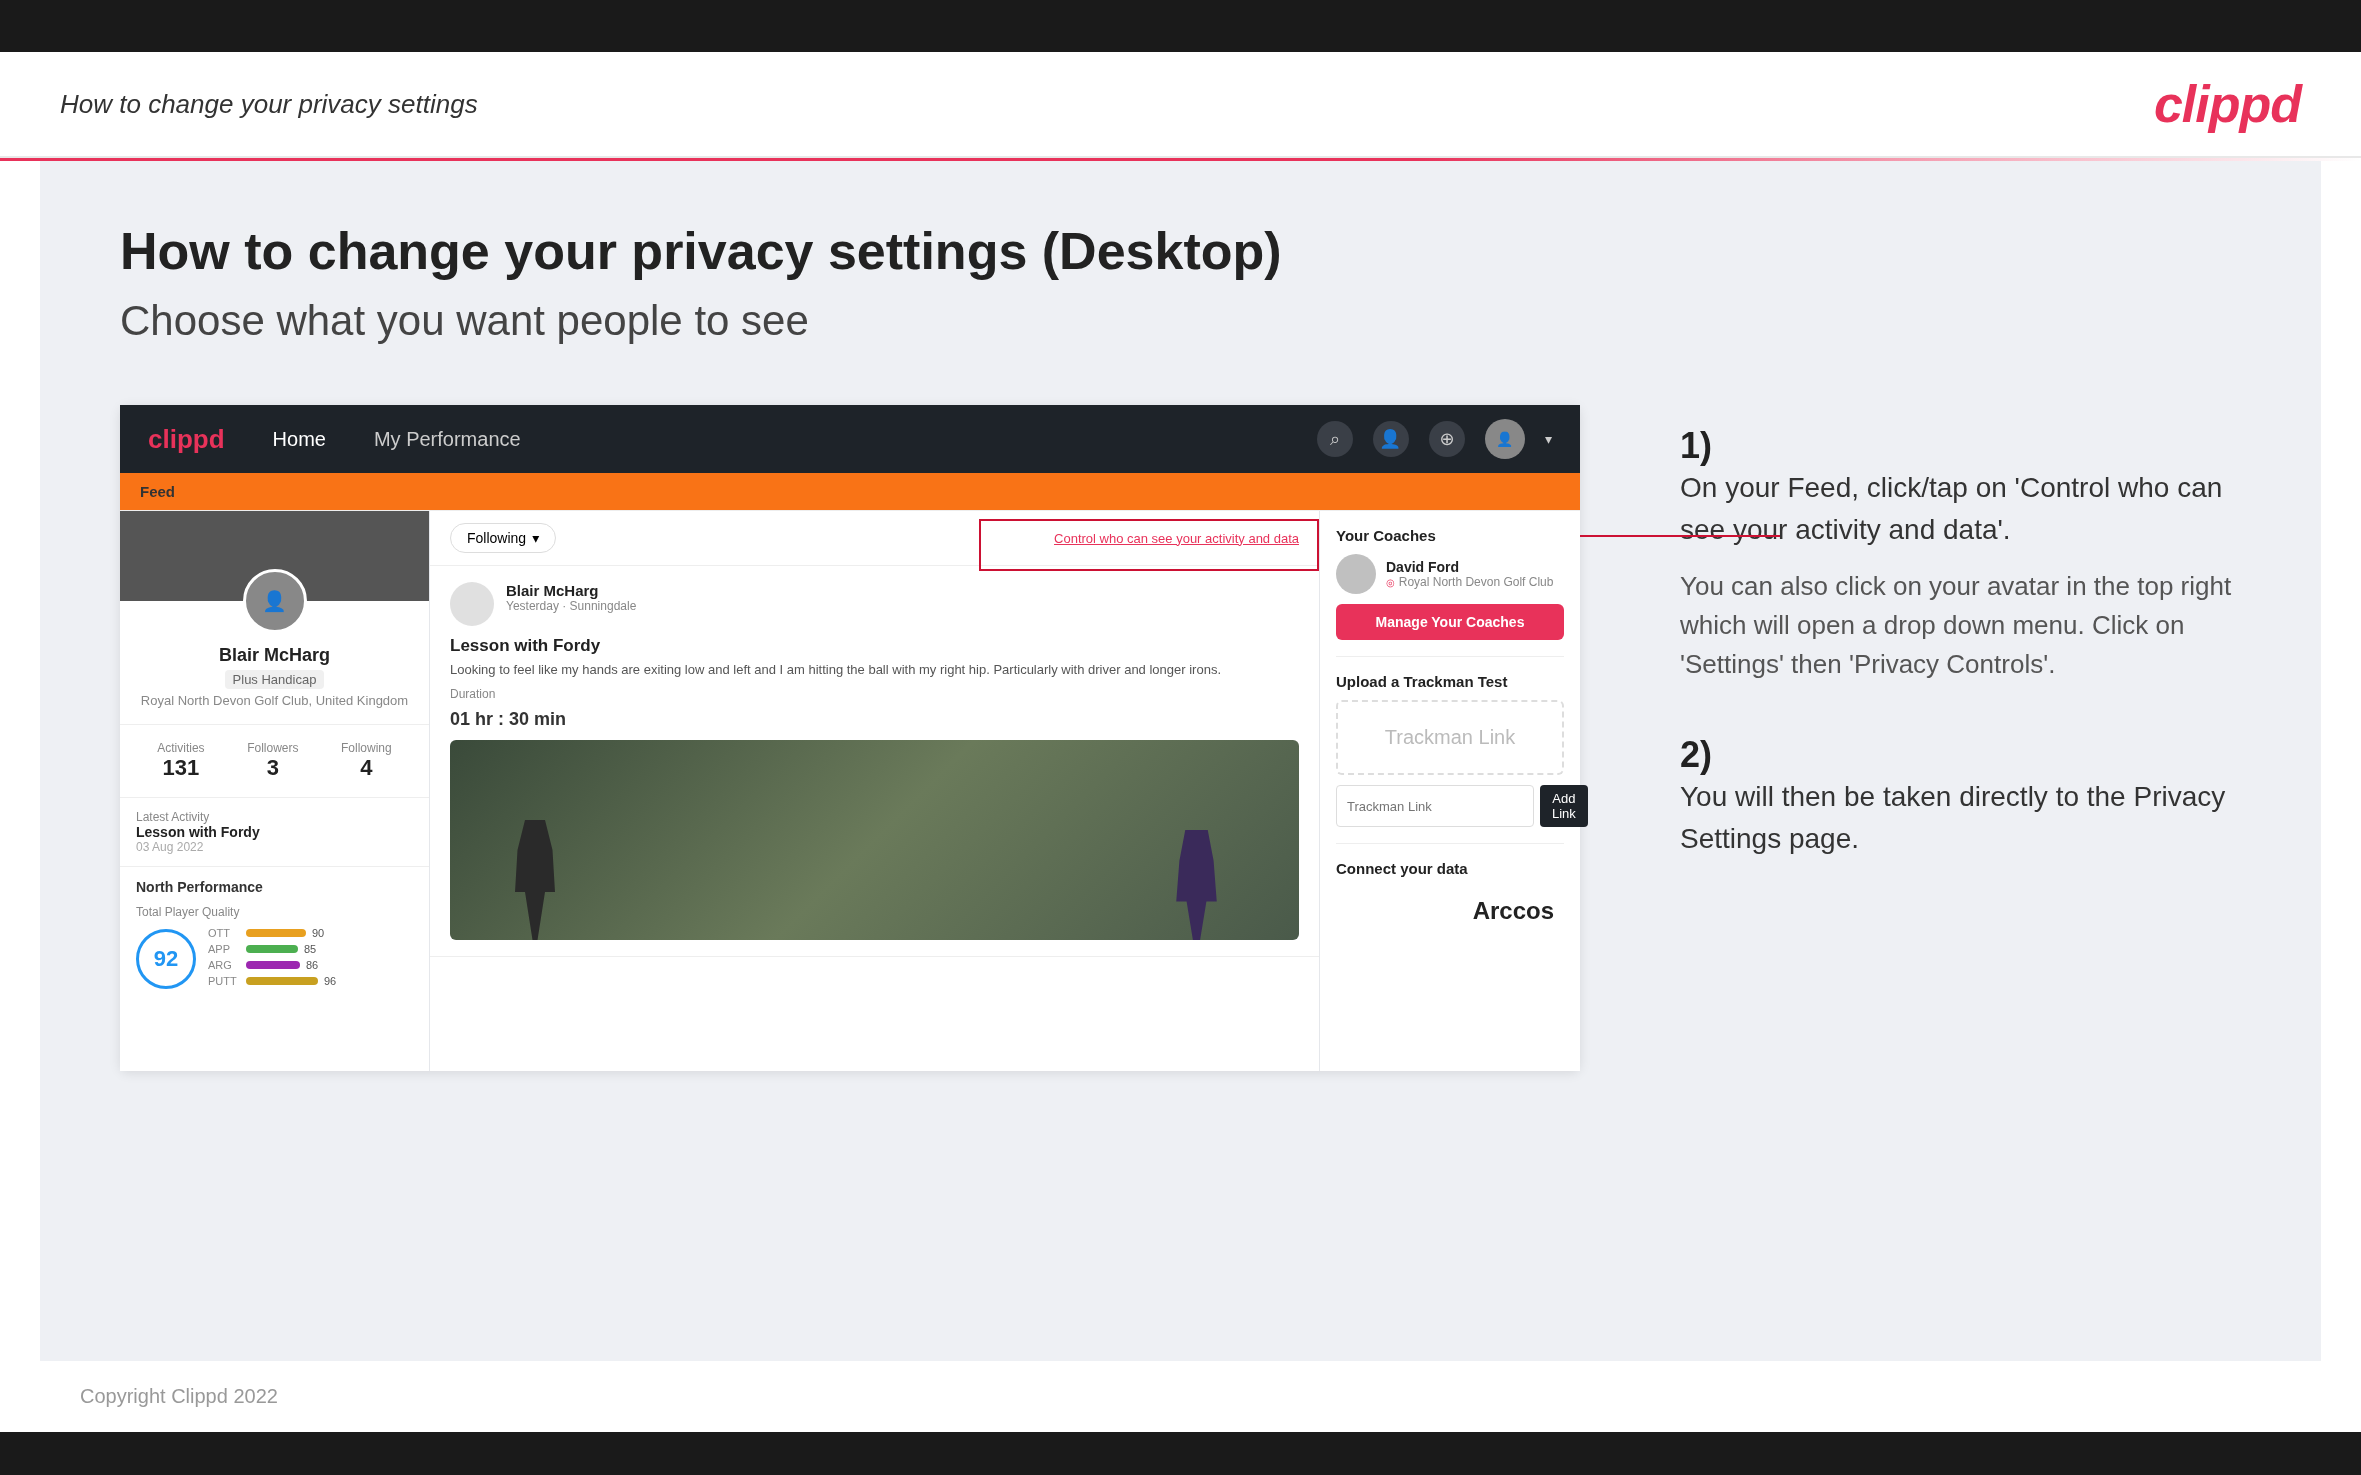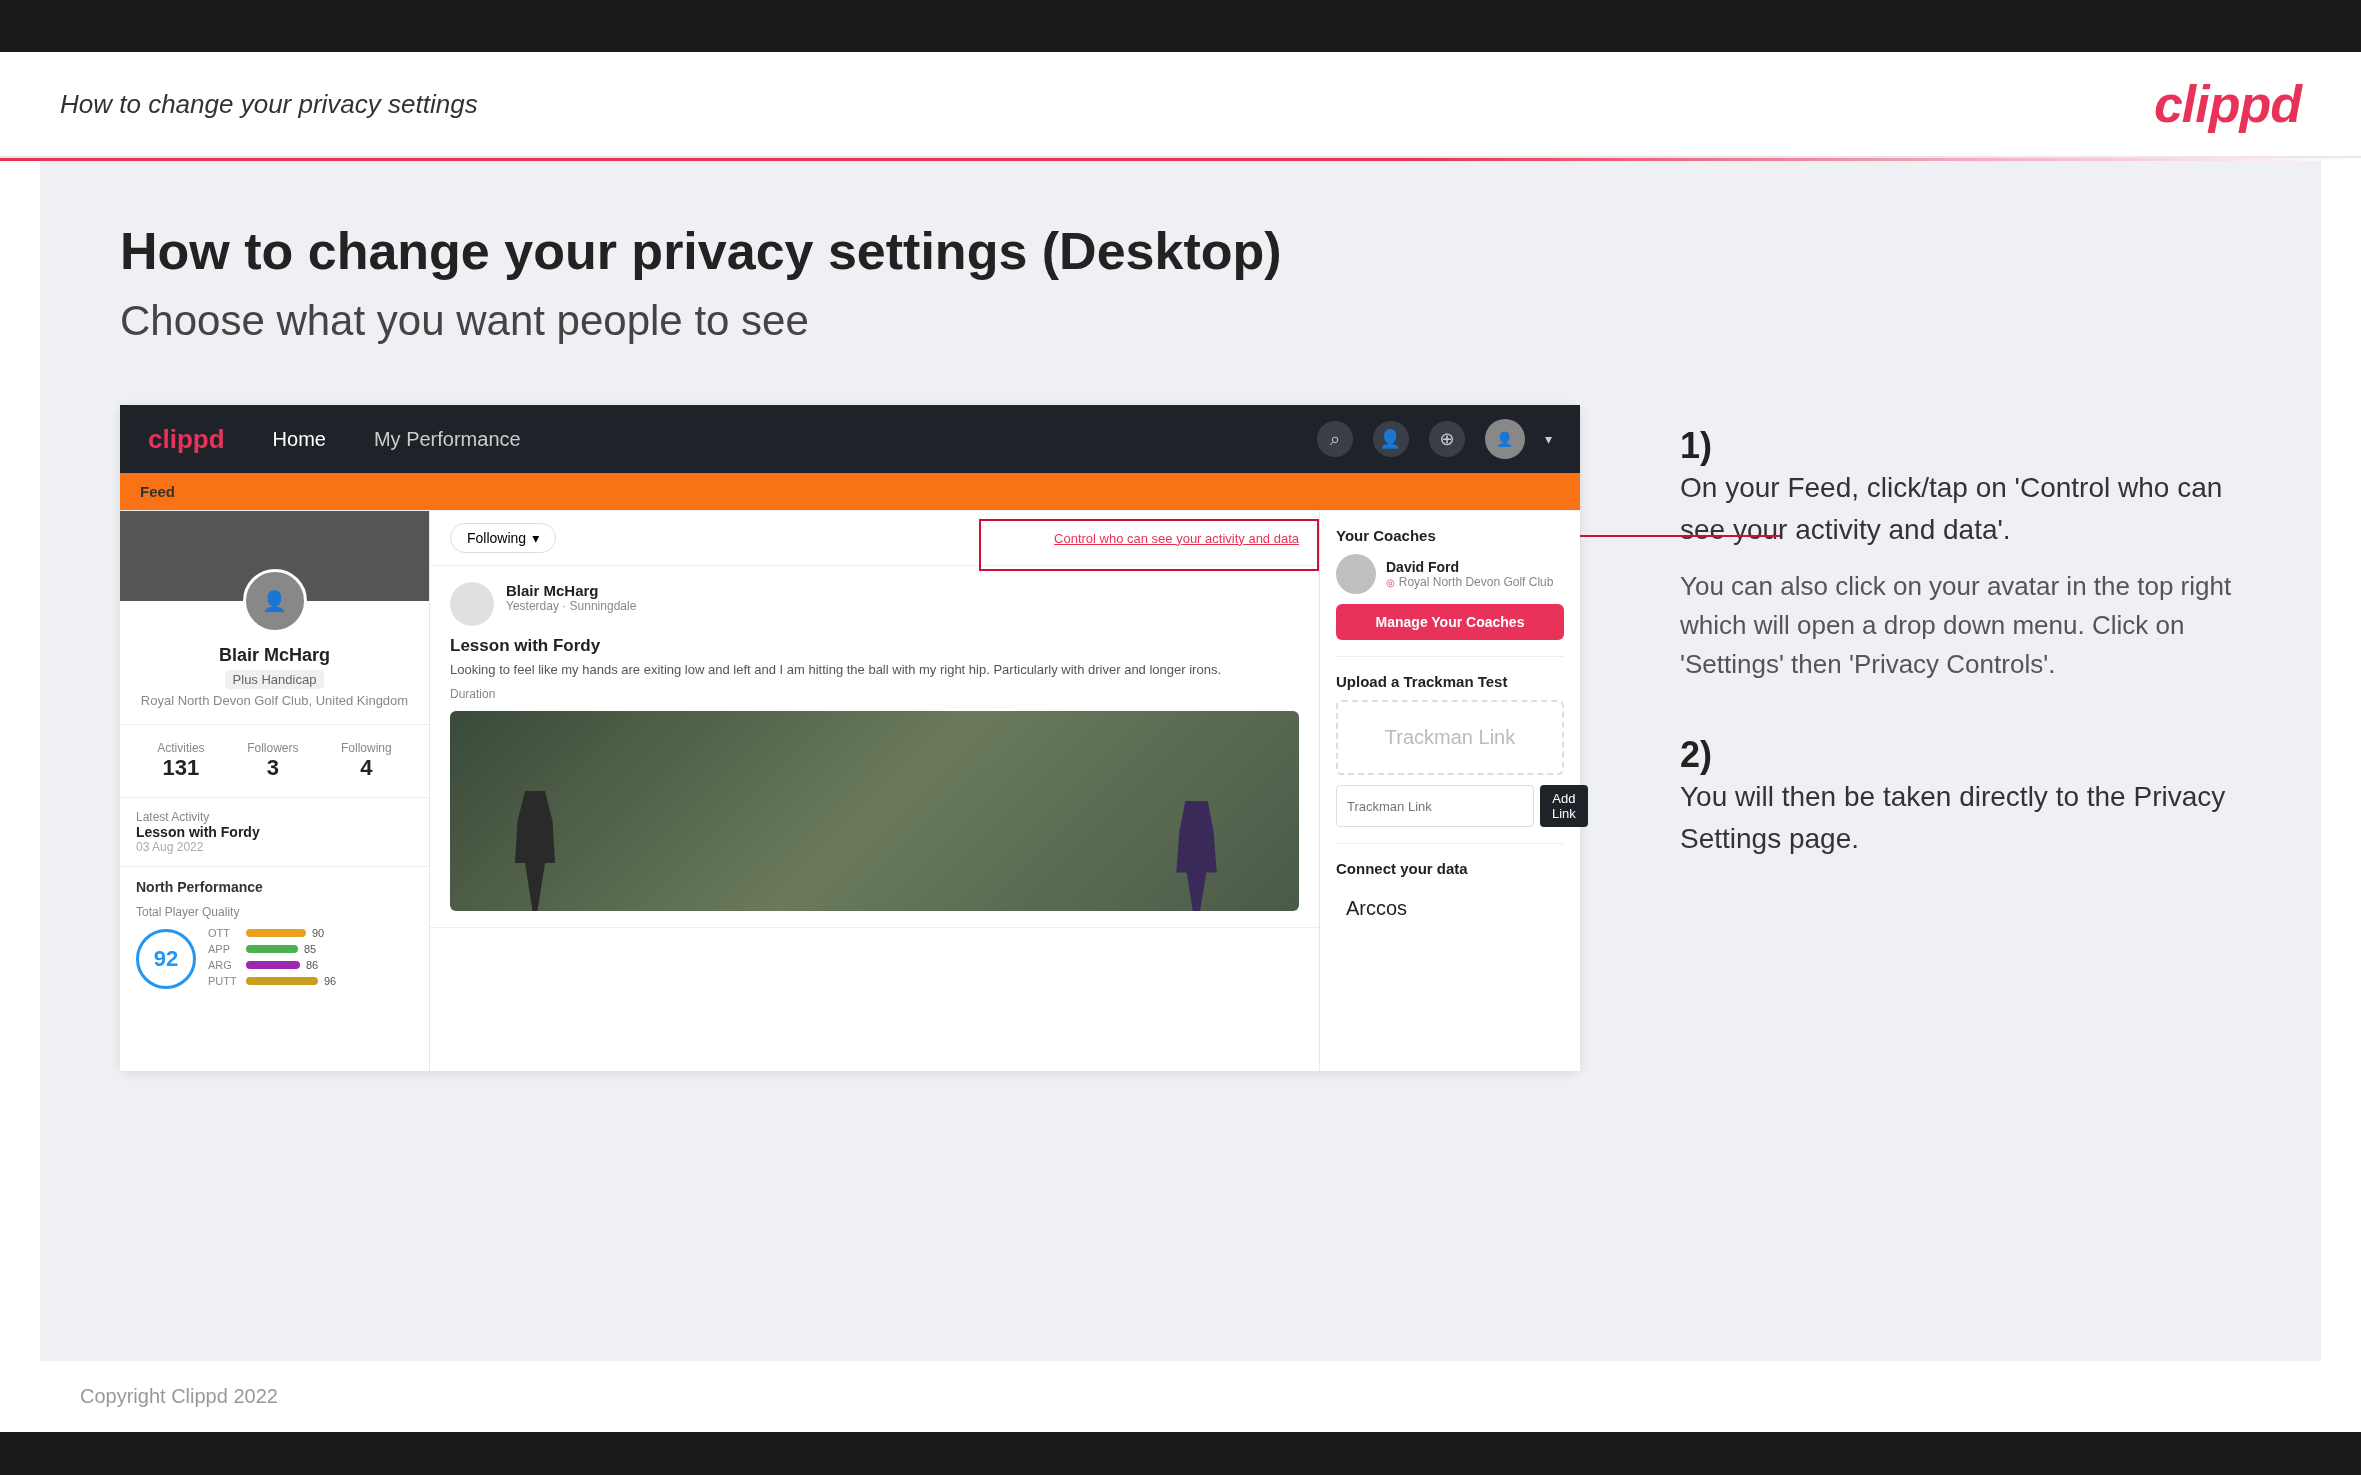--- a/index.html
+++ b/index.html
@@ -365,24 +365,24 @@
       padding: 6px 12px;
       font-size: 13px;
       cursor: pointer;
     }
 
     .connect-section {
       border-top: 1px solid #eee;
       padding-top: 16px;
     }
     .arccos-logo {
-      font-size: 20px;
-      font-weight: 400;
+      font-size: 24px;
+      font-weight: 700;
       color: #222;
-      text-align: left;
+      text-align: right;
       padding: 10px;
     }
 
     
     .instructions {
       flex: 1;
       padding: 20px 0 0 20px;
     }
     .instruction-item {
       margin-bottom: 50px;
@@ -533,20 +533,21 @@
             <div class="post-header">
               <div class="post-avatar"></div>
               <div>
                 <div class="post-name">Blair McHarg</div>
                 <div class="post-meta">Yesterday · Sunningdale</div>
               </div>
             </div>
             <div class="post-title">Lesson with Fordy</div>
             <div class="post-body">Looking to feel like my hands are exiting low and left and I am hitting the ball with my right hip. Particularly with driver and longer irons.</div>
             <div class="post-duration">Duration</div>
+            <div class="post-time">01 hr : 30 min</div>
             <div class="post-image">
 
               <div style="position:absolute;bottom:0;left:60px;width:50px;height:120px;background:#2a2a2a;clip-path:polygon(30% 0%,70% 0%,85% 25%,90% 60%,70% 60%,55% 100%,45% 100%,30% 60%,10% 60%,15% 25%);"></div>
               <div style="position:absolute;bottom:0;right:80px;width:45px;height:110px;background:#3a2a5a;clip-path:polygon(25% 0%,75% 0%,88% 28%,95% 65%,72% 65%,58% 100%,42% 100%,28% 65%,5% 65%,12% 28%);"></div>
             </div>
           </div>
         </div>
 
         <div class="right-panel">
 

